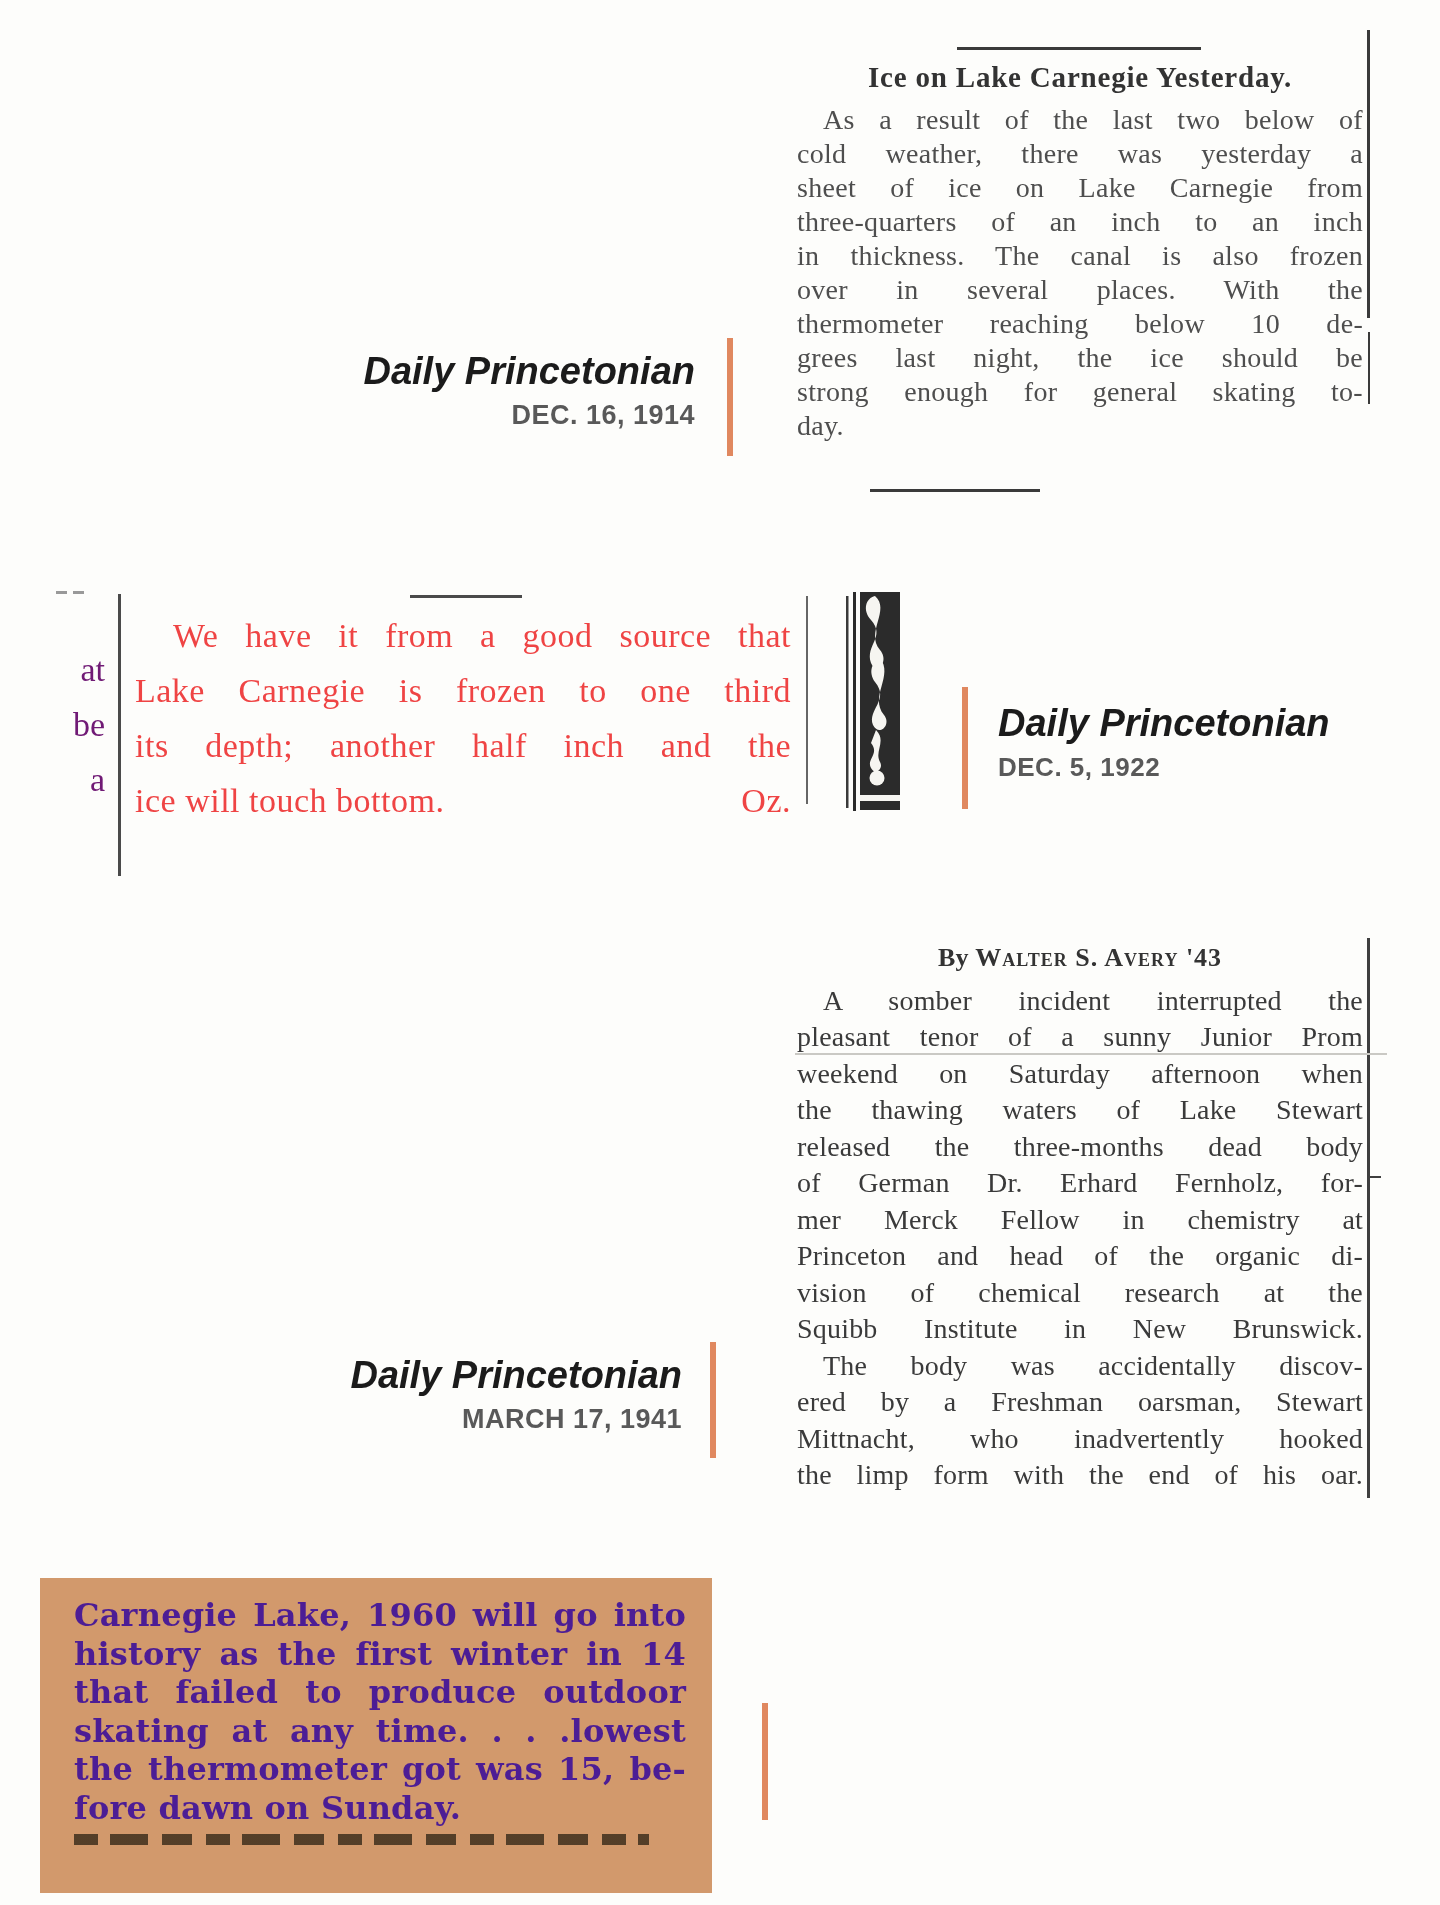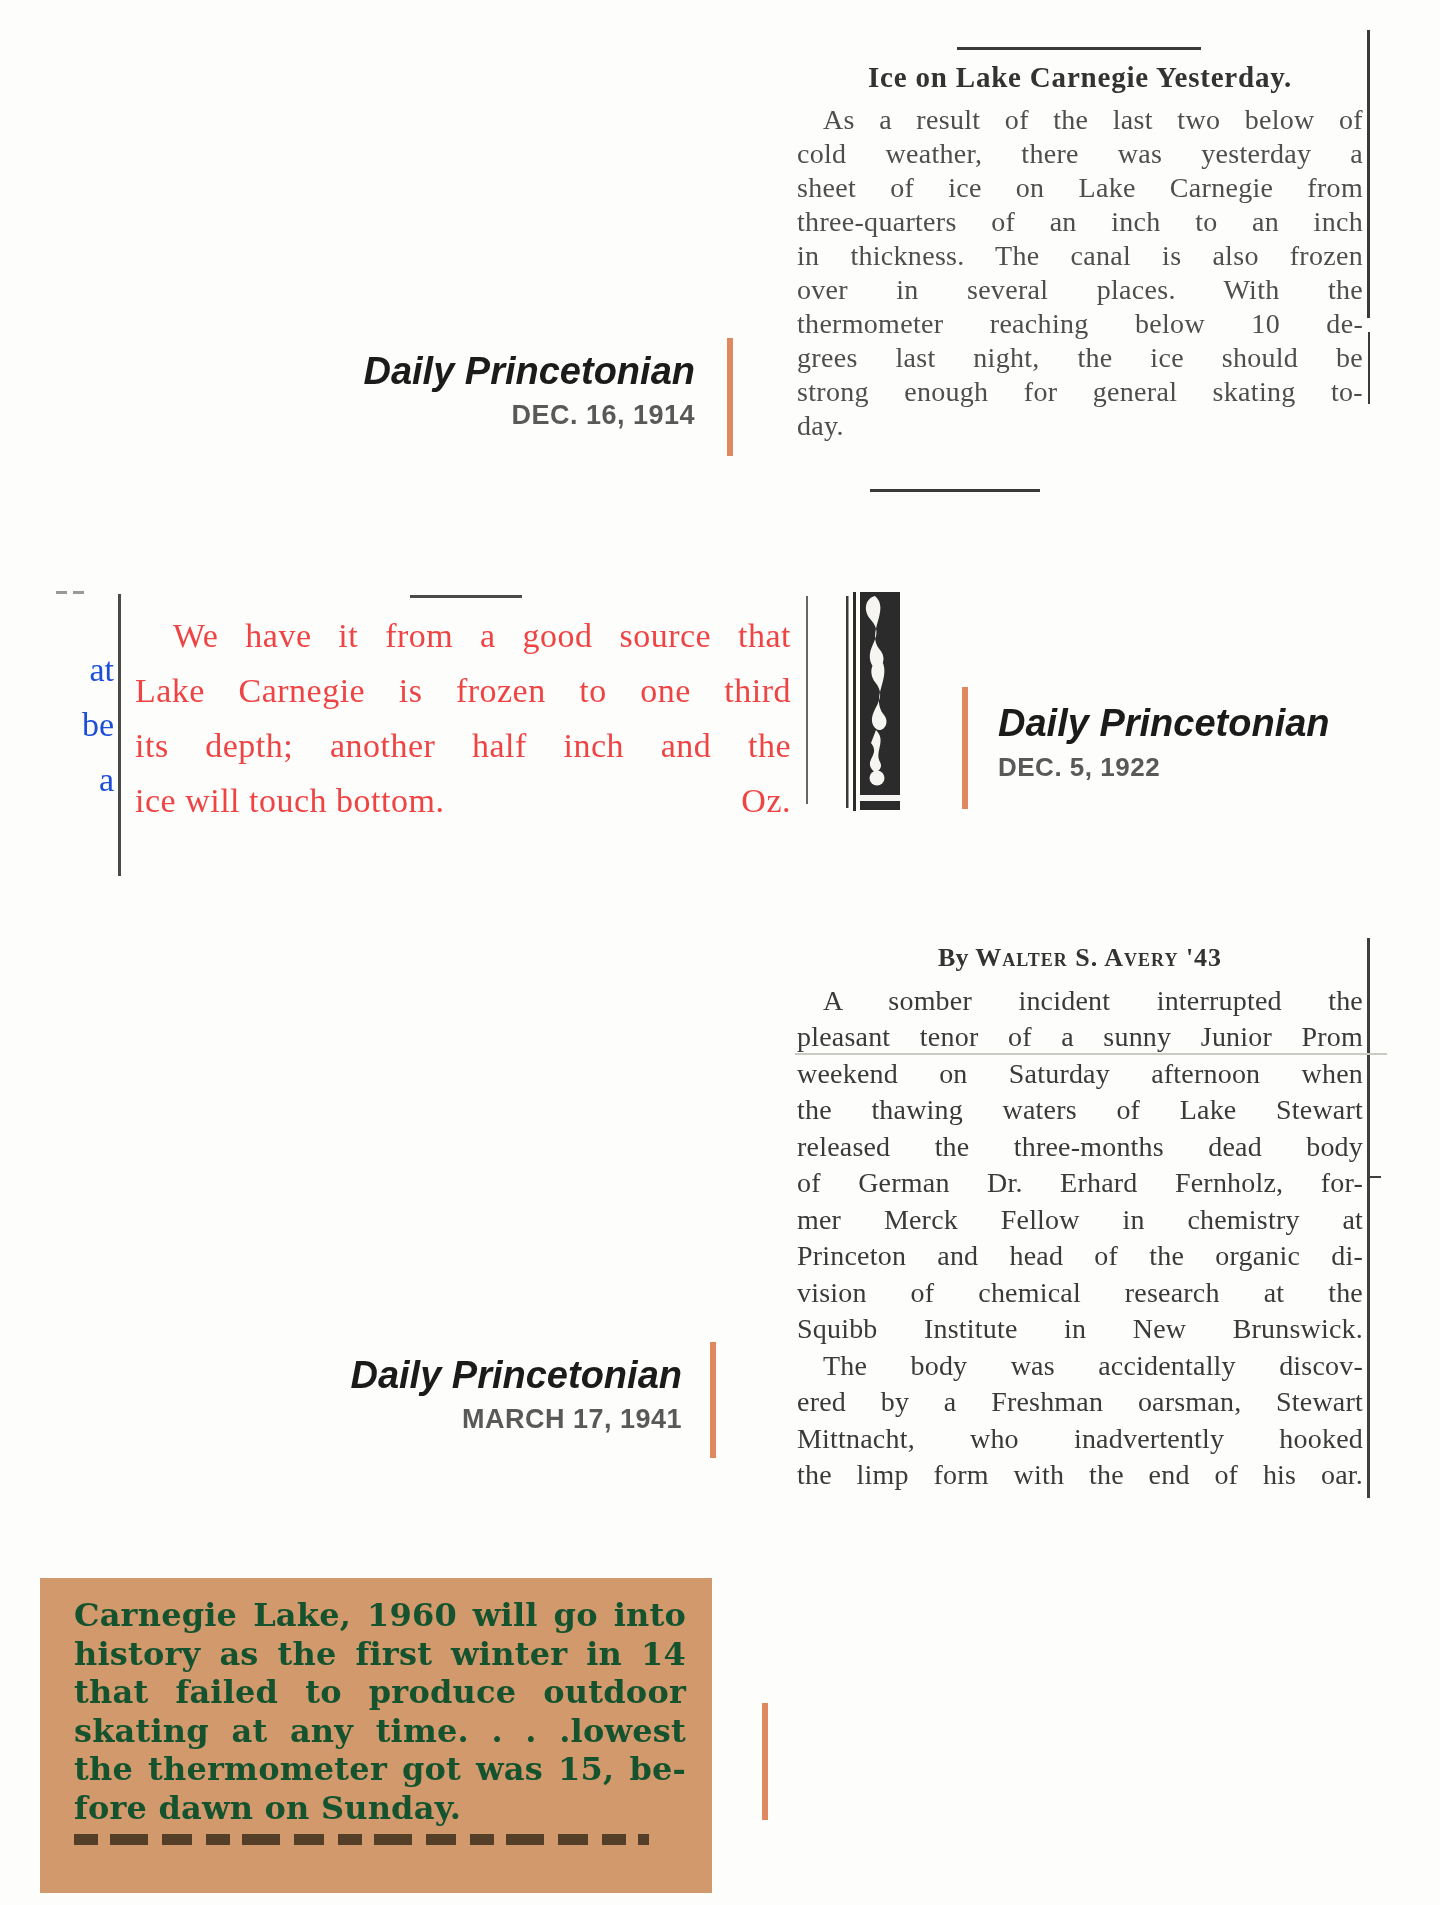--- a/index.html
+++ b/index.html
@@ -14,40 +14,40 @@
   
   .news { position:absolute; }
   .jl { text-align:justify; text-align-last:justify; }
 
   .clip1914 { font-size:28px; line-height:34px; color:#4e4e4e; letter-spacing:.3px; }
   .clip1914 .head { text-align:left; text-align-last:center; font-weight:bold; color:#333333; font-size:29px; letter-spacing:.8px; margin-bottom:9px; }
   .ind26 { padding-left:26px; }
   .ind38 { padding-left:38px; }
 
   .clip1922 { font-size:34px; line-height:55px; color:#ef4444; letter-spacing:.5px; }
-  .frag1922 { position:absolute; left:68px; top:642px; width:46px; text-align:right;
-              font-size:34px; line-height:55px; color:#1d4ed8; font-family:"Liberation Serif", serif; }
+  .frag1922 { position:absolute; left:59px; top:642px; width:46px; text-align:right;
+              font-size:34px; line-height:55px; color:#701a75; font-family:"Liberation Serif", serif; }
   .lastline { display:flex; justify-content:space-between; }
 
   .clip1941 { font-size:28px; line-height:36.5px; color:#3a3a3a; letter-spacing:.2px; }
   .clip1941 .byline { text-align:center; text-align-last:center; font-weight:bold; color:#333333; font-size:26px; margin-bottom:6px; }
   .smallcaps { font-variant:small-caps; letter-spacing:1px; }
 
   
   .lbl { position:absolute; font-family:"Liberation Sans", sans-serif; }
   .lbl .title { font-style:italic; font-weight:600; font-size:38px; color:#1b1b1b; line-height:1.15; }
   .lbl .date { font-weight:bold; font-size:27px; color:#595959; letter-spacing:.5px; margin-top:6px; }
   .lbl.right { text-align:right; }
   .bar { position:absolute; width:6px; background:#e0885f; }
 
   
   .town { position:absolute; left:40px; top:1578px; width:672px; height:315px;
           background:#d2996c; overflow:hidden; padding:18px 30px 0 34px; }
   .town .tline { font-family:"DejaVu Serif", serif; font-weight:bold; font-size:32px;
-                 line-height:38.5px; color:#14532d; width:612px; letter-spacing:.2px; }
+                 line-height:38.5px; color:#4c1d95; width:612px; letter-spacing:.2px; }
   .cutoff { margin-top:7px; height:11px; width:575px; opacity:.88;
             background:repeating-linear-gradient(90deg,#43321f 0 24px,rgba(0,0,0,0) 24px 36px,#43321f 36px 74px,rgba(0,0,0,0) 74px 88px,#43321f 88px 118px,rgba(0,0,0,0) 118px 132px); }
 
   .dash { position:absolute; height:3px; background:#999; }
 </style>
 </head>
 <body>
 
 <div class="page">
 

